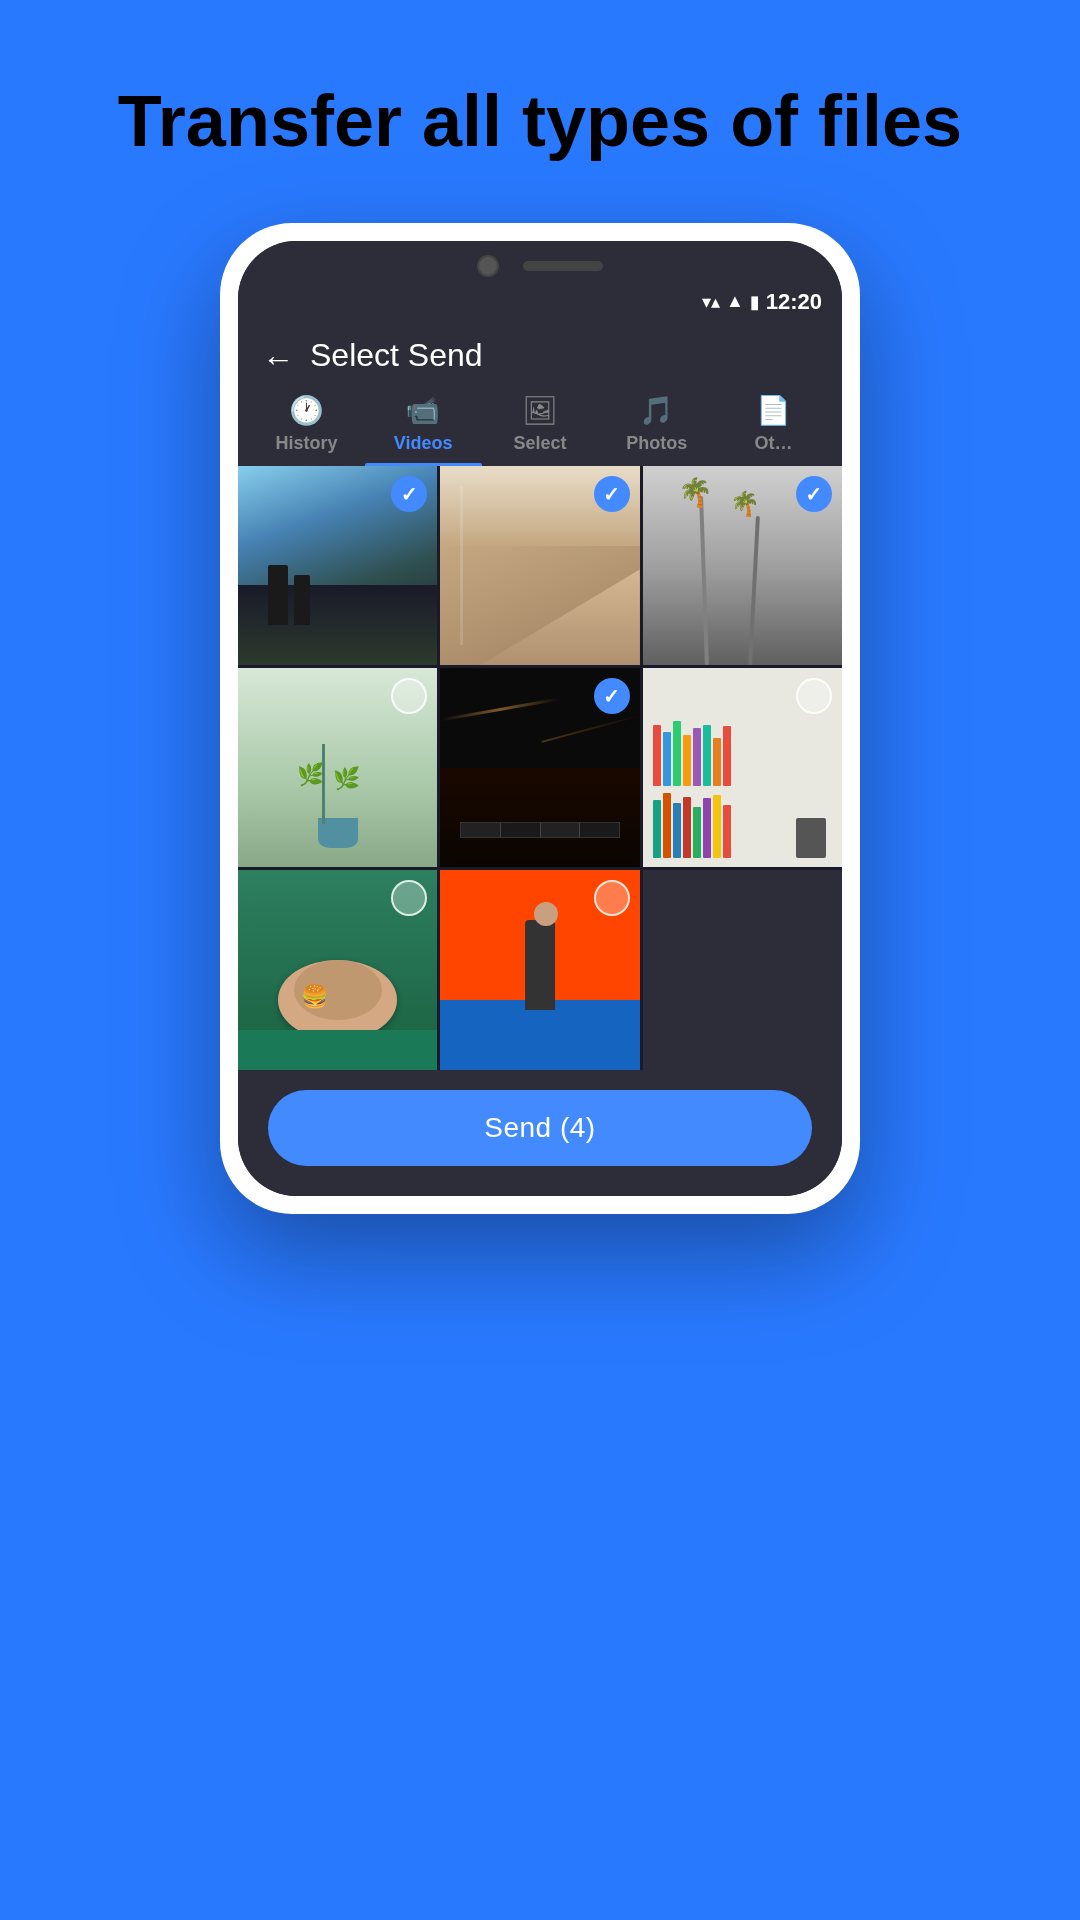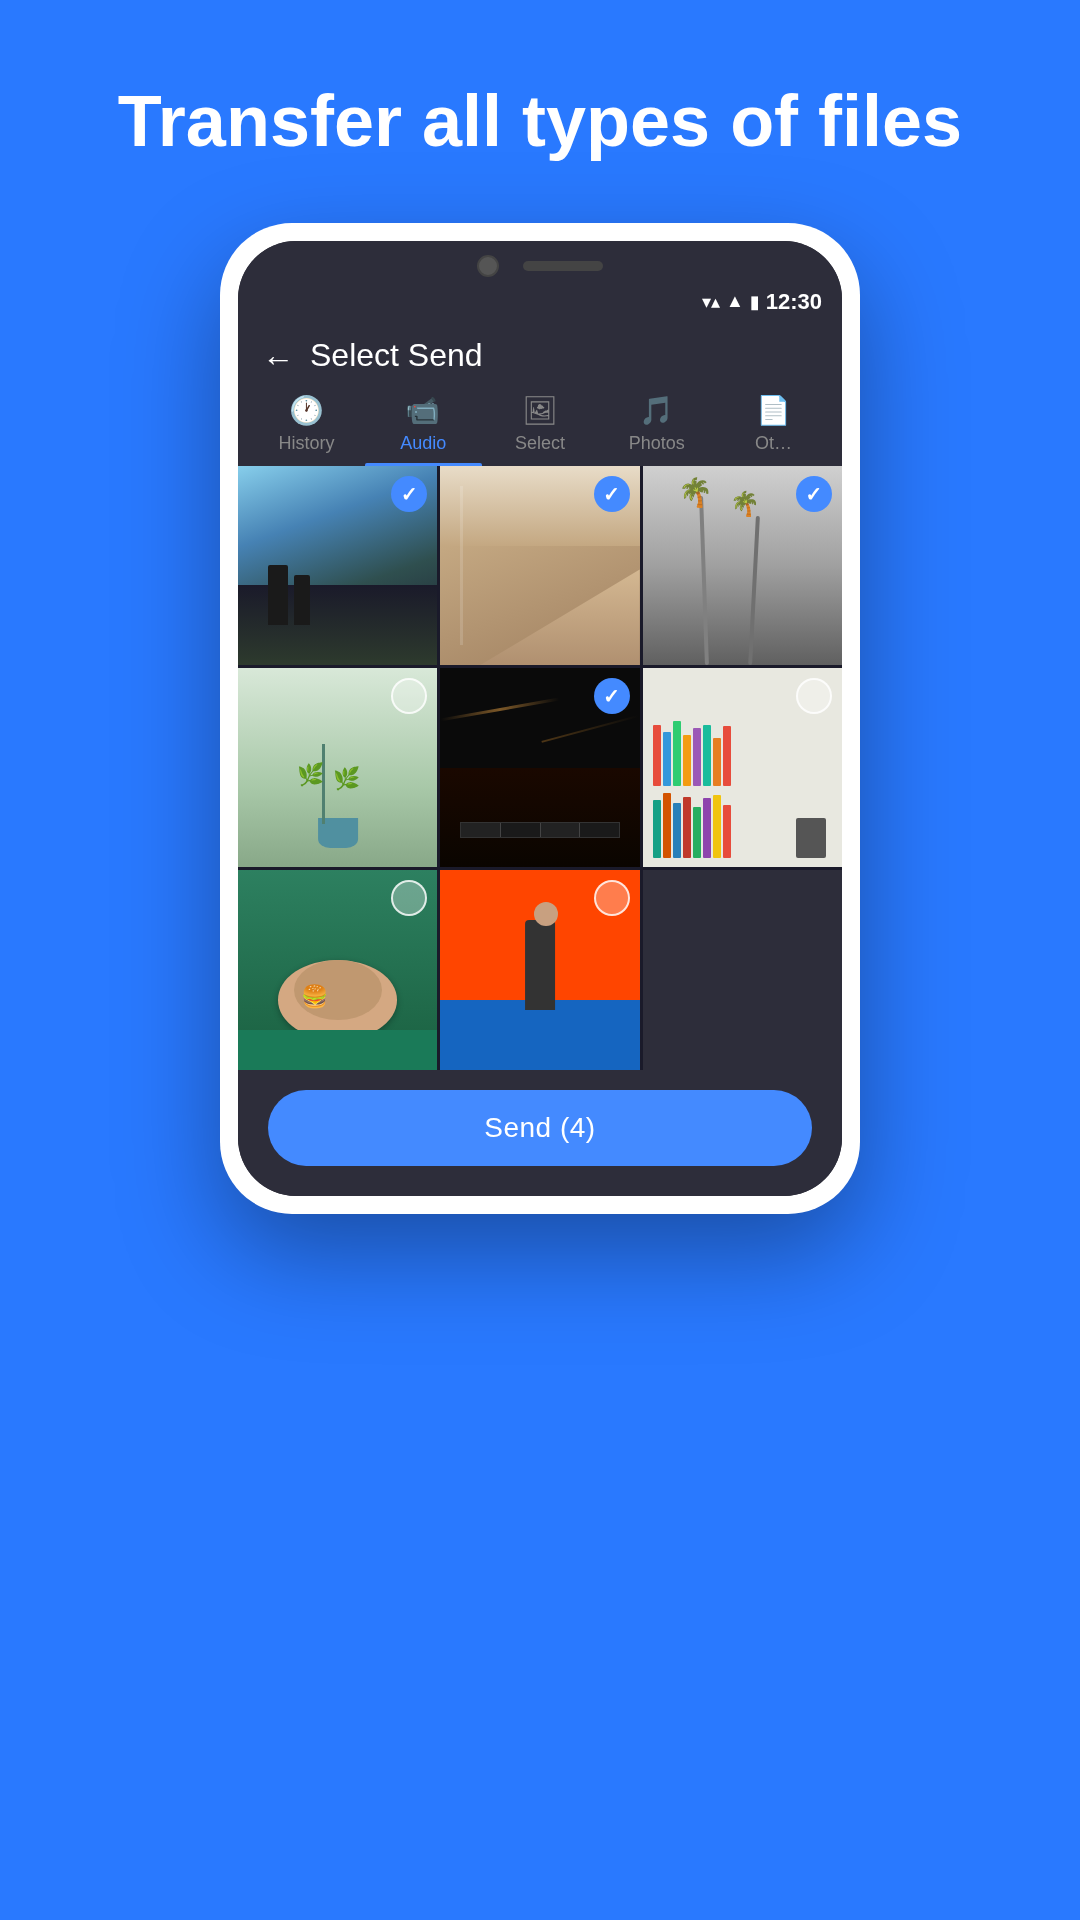--- a/index.html
+++ b/index.html
@@ -9,21 +9,21 @@
       height: 1920px;
       background-color: #2979FF;
       display: flex;
       flex-direction: column;
       align-items: center;
       font-family: 'Segoe UI', Arial, sans-serif;
       overflow: hidden;
     }
 
     .hero-title {
-      color: #ffffff;
+      color: #000000;
       font-size: 72px;
       font-weight: 800;
       text-align: right;
       margin-top: 80px;
       margin-bottom: 60px;
       line-height: 1.15;
       padding: 0 60px;
     }
 
     
@@ -136,21 +136,21 @@
       cursor: pointer;
       flex: 1;
     }
 
     .tab-icon {
       font-size: 28px;
     }
 
     .tab-label {
       font-size: 18px;
-      font-weight: 400;
+      font-weight: 700;
     }
 
     .tab.active .tab-icon,
     .tab.active .tab-label {
       color: #448AFF;
     }
 
     .tab.inactive .tab-icon,
     .tab.inactive .tab-label {
       color: #888;
@@ -253,37 +253,37 @@
     <div class="phone-notch-area">
       <div class="phone-camera"></div>
       <div class="phone-speaker"></div>
     </div>
 
     <div class="status-bar">
       <div class="status-icons">
         <span class="wifi-icon">▾▴</span>
         <span class="signal-icon">▲</span>
         <span class="battery-icon">▮</span>
-        <span class="status-time">12:30</span>
+        <span class="status-time">12:20</span>
       </div>
     </div>
 
     <div class="top-bar">
       <span class="back-arrow">←</span>
       <span class="top-bar-title">Select Send</span>
     </div>
 
     <div class="tabs">
       <div class="tab inactive">
         <span class="tab-icon">🕐</span>
         <span class="tab-label">History</span>
       </div>
       <div class="tab active">
         <span class="tab-icon">📹</span>
-        <span class="tab-label">Audio</span>
+        <span class="tab-label">Videos</span>
       </div>
       <div class="tab inactive">
         <span class="tab-icon">🖼</span>
         <span class="tab-label">Select</span>
       </div>
       <div class="tab inactive">
         <span class="tab-icon">🎵</span>
         <span class="tab-label">Photos</span>
       </div>
       <div class="tab inactive">

